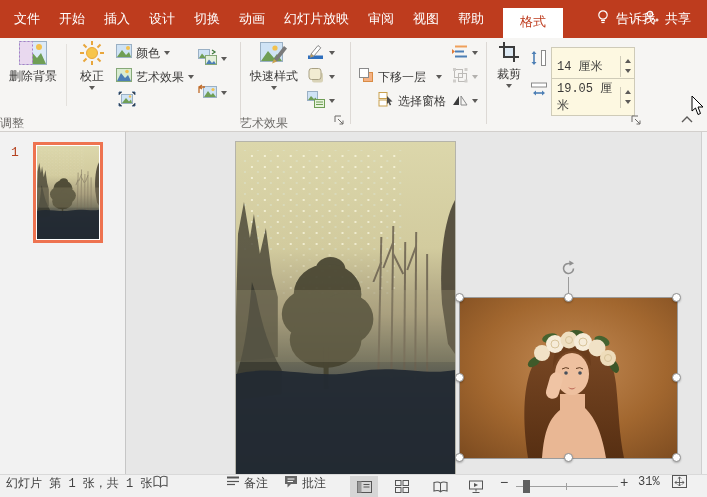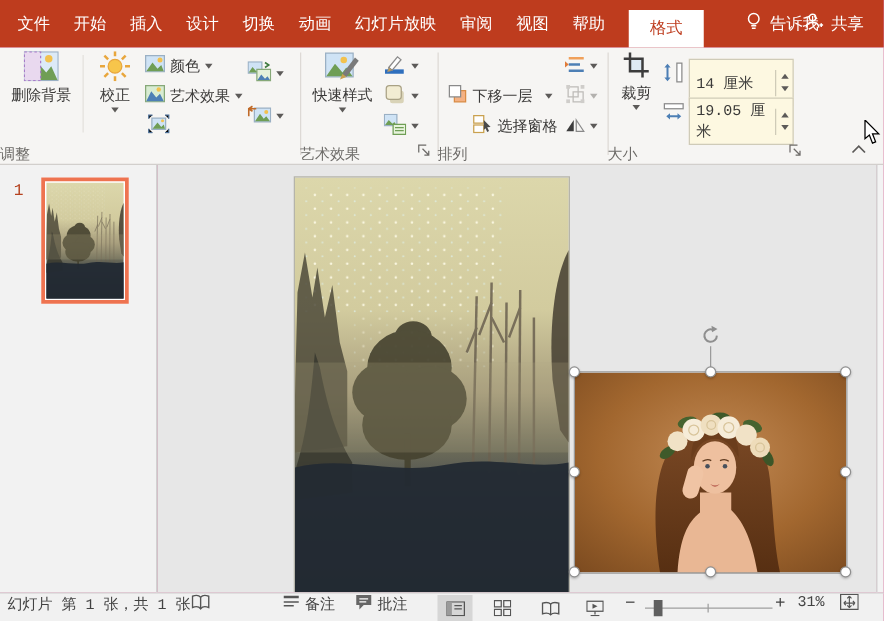--- a/index.html
+++ b/index.html
@@ -296,21 +296,20 @@
     </div>
     <div class="rrow" style="left:452px; top:53px;">
       <span>
         <svg width="16" height="15" viewBox="0 0 16 15">
             <path d="M1,13 L7,13 L7,4 Z" fill="#3c3c3c"></path>
             <path d="M15,13 L9,13 L9,4 Z" fill="none" stroke="#8a8a8a"></path>
           </svg>
       </span>
       <span class="crt"></span>
     </div>
-    <div class="glabel" style="left:350px; width:136px;">排列</div>
     <div class="gsep" style="left:486px;"></div>
 
     <div class="bigbtn" style="left:490px; width:38px;">
       <span>
         <svg width="22" height="22" viewBox="0 0 22 22">
             <rect x="6" y="6" width="10" height="10" fill="#cfe3f5" opacity="0.6"></rect>
             <path d="M6,1 V16 H21" fill="none" stroke="#3c3c3c" stroke-width="2"></path>
             <path d="M1,6 H16 V21" fill="none" stroke="#3c3c3c" stroke-width="2"></path>
           </svg>
       </span>
@@ -346,21 +345,20 @@
       <span class="val">19.05 厘米</span>
       <span class="spin">
           <div>
             <span class="tri-up"></span>
           </div>
           <div>
             <span class="tri-dn"></span>
           </div>
         </span>
     </div>
-    <div class="glabel" style="left:486px; width:160px;">大小</div>
     <div class="dlauncher" style="left:630px;">
       <svg width="13" height="13" viewBox="0 0 13 13">
           <path d="M2,8 V2 H8" fill="none" stroke="#6d6b68"></path>
           <path d="M5,5 L10,10 M10,6.5 V10 H6.5" fill="none" stroke="#6d6b68"></path>
         </svg>
     </div>
     <div style="position:absolute; left:680px; top:75px;">
       <svg width="14" height="12" viewBox="0 0 14 12">
           <path d="M2,9 L7,4 L12,9" fill="none" stroke="#5c5a58" stroke-width="1.4"></path>
         </svg>

